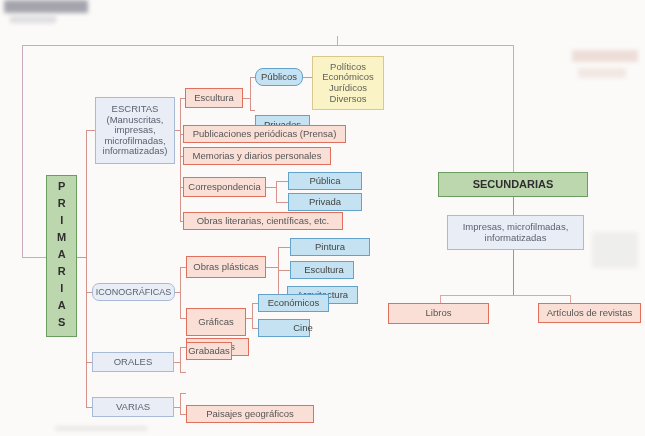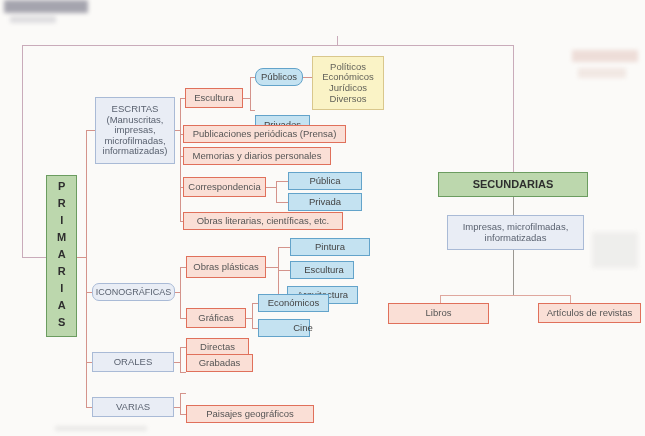--- a/index.html
+++ b/index.html
@@ -130,27 +130,27 @@
   <div class="b pink" style="left:183px;top:177px;width:83px;height:20px;">Correspondencia</div>
   <div class="b blue" style="left:288px;top:172px;width:74px;height:18px;">Pública</div>
   <div class="b blue" style="left:288px;top:193px;width:74px;height:18px;">Privada</div>
   <div class="b pink" style="left:183px;top:212px;width:160px;height:18px;">Obras literarias, científicas, etc.</div>
 
   <div class="b lav" style="left:92px;top:283px;width:83px;height:18px;font-size:9px;border-radius:7px;">ICONOGRÁFICAS</div>
   <div class="b pink" style="left:186px;top:256px;width:80px;height:22px;">Obras plásticas</div>
   <div class="b blue" style="left:290px;top:238px;width:80px;height:18px;">Pintura</div>
   <div class="b blue" style="left:290px;top:261px;width:64px;height:18px;padding-left:6px;">Escultura</div>
   <div class="b blue" style="left:287px;top:286px;width:71px;height:18px;">Arquitectura</div>
-  <div class="b pink" style="left:186px;top:308px;width:60px;height:20px;">Gráficas</div>
+  <div class="b pink" style="left:186px;top:308px;width:60px;height:28px;">Gráficas</div>
   <div class="b blue" style="left:258px;top:294px;width:71px;height:18px;">Económicos</div>
   <div class="b blue" style="left:258px;top:319px;width:52px;height:18px;padding-left:40px;">Cine</div>
 
   <div class="b lav" style="left:92px;top:352px;width:82px;height:20px;">ORALES</div>
   <div class="b pink" style="left:186px;top:338px;width:63px;height:18px;">Directas</div>
-  <div class="b pink" style="left:186px;top:354px;width:67px;height:18px;">Grabadas</div>
+  <div class="b pink" style="left:186px;top:342px;width:46px;height:18px;">Grabadas</div>
 
   <div class="b lav" style="left:92px;top:397px;width:82px;height:20px;">VARIAS</div>
   <div class="b pink" style="left:186px;top:405px;width:128px;height:18px;">Paisajes geográficos</div>
 
   <div class="b pink" style="left:388px;top:303px;width:101px;height:21px;">Libros</div>
   <div class="b lav" style="left:447px;top:215px;width:137px;height:35px;">Impresas, microfilmadas, informatizadas</div>
   <div class="b pink" style="left:538px;top:303px;width:103px;height:20px;">Artículos de revistas</div>
 
 </div>
 

